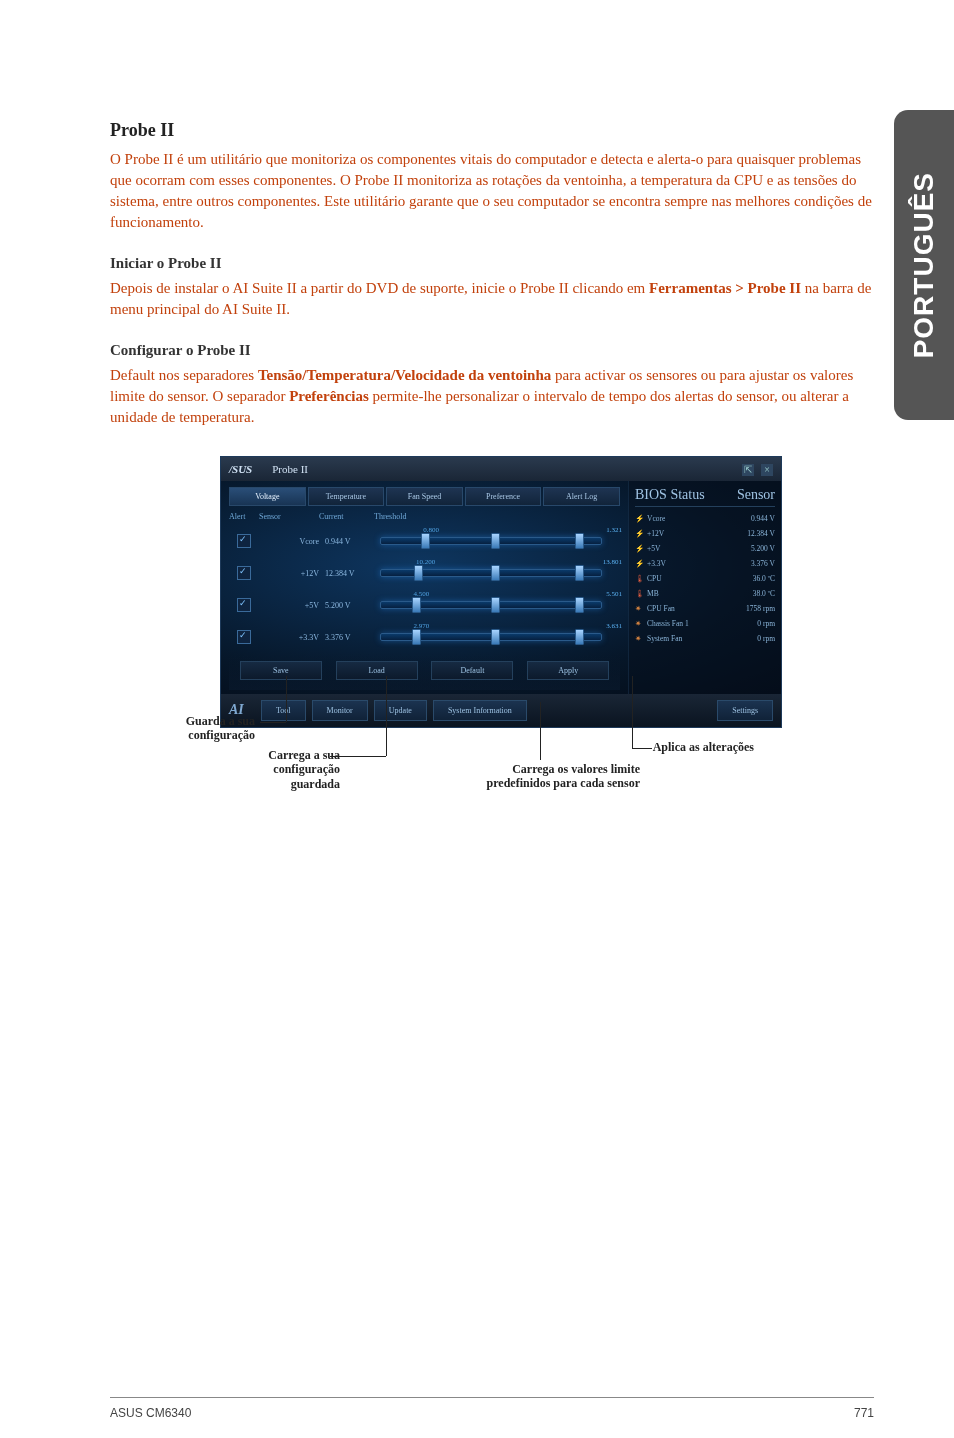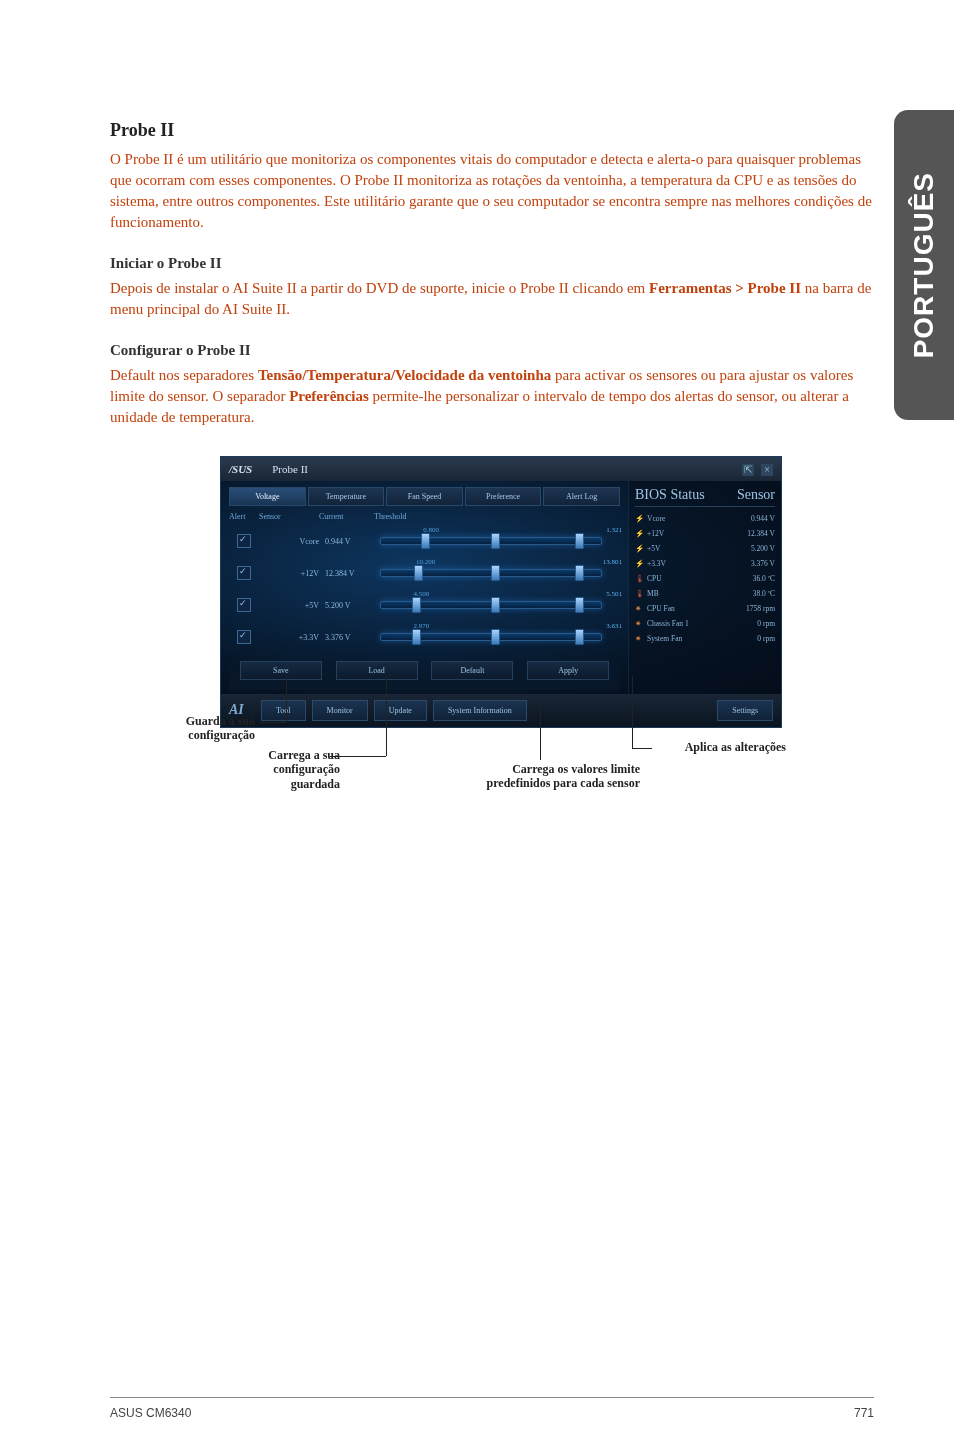--- a/index.html
+++ b/index.html
@@ -438,21 +438,21 @@
       <div class="leader" style="left:110px; top:22px; width:56px; height:1px;"></div>
 
       <div class="leader" style="left:320px; top:-32px; width:1px; height:58px;"></div>
 
       <div class="leader" style="left:412px; top:-58px; width:1px; height:72px;"></div>
       <div class="leader" style="left:412px; top:14px; width:20px; height:1px;"></div>
 
       <div class="co" style="left:-80px; top:-20px; width:115px;">Guarda a sua configuração</div>
       <div class="co" style="left:10px; top:14px; width:110px;">Carrega a sua configuração guardada</div>
       <div class="co" style="left:260px; top:28px; width:160px;">Carrega os valores limite predefinidos para cada sensor</div>
-      <div class="co" style="left:456px; top:6px; width:110px;">Aplica as alterações</div>
+      <div class="co" style="left:424px; top:6px; width:110px;">Aplica as alterações</div>
     </div>
   </div>
 
 </div>
 
 <div class="footer-line"></div>
 <div class="footer-txt left">ASUS CM6340</div>
 <div class="footer-txt right">771</div>
 
 </body></html>

